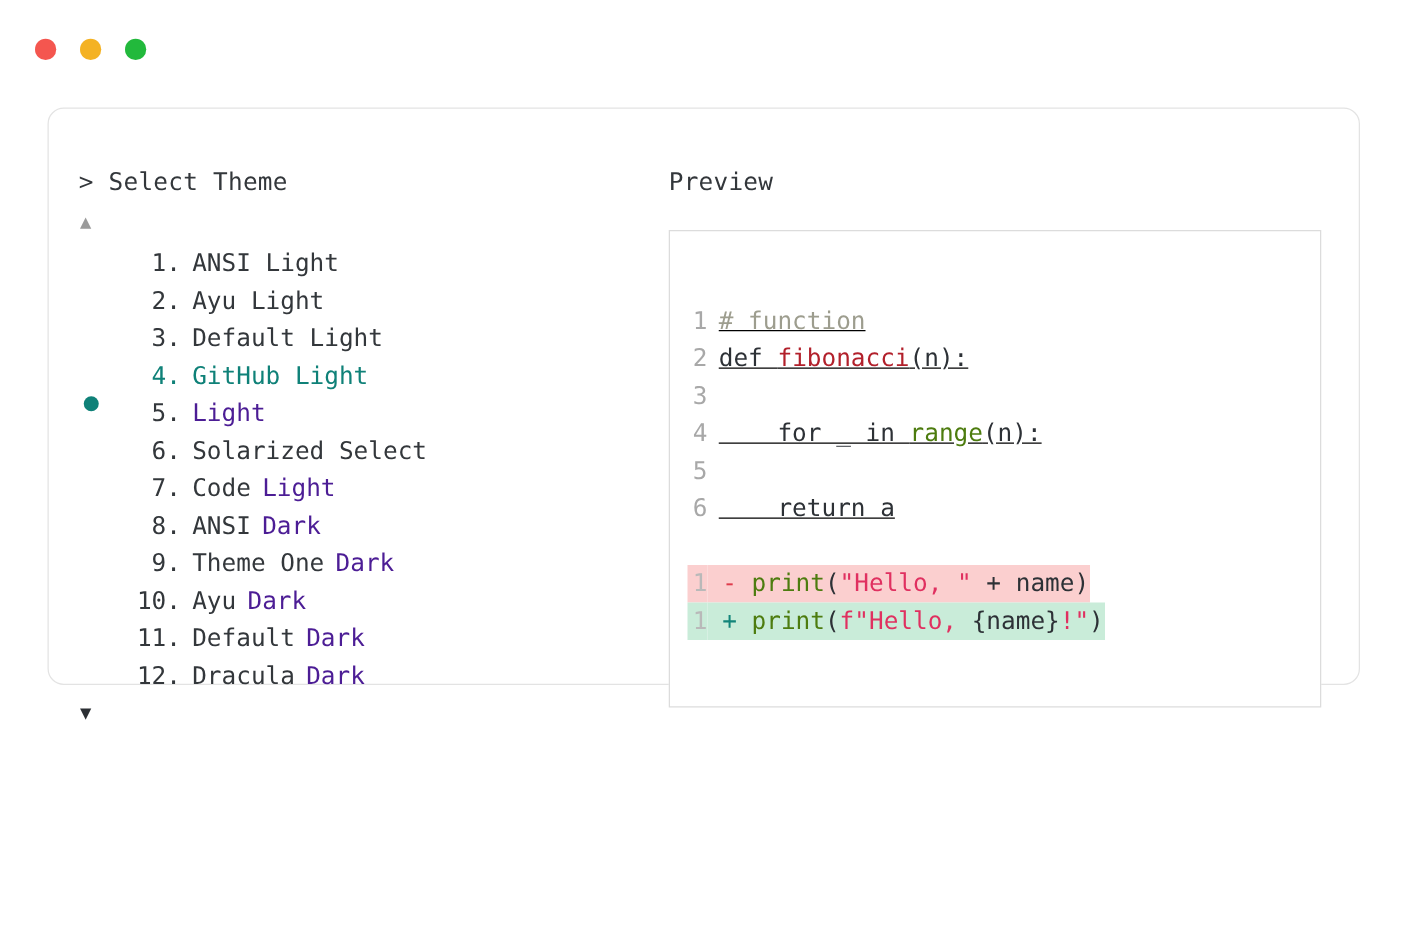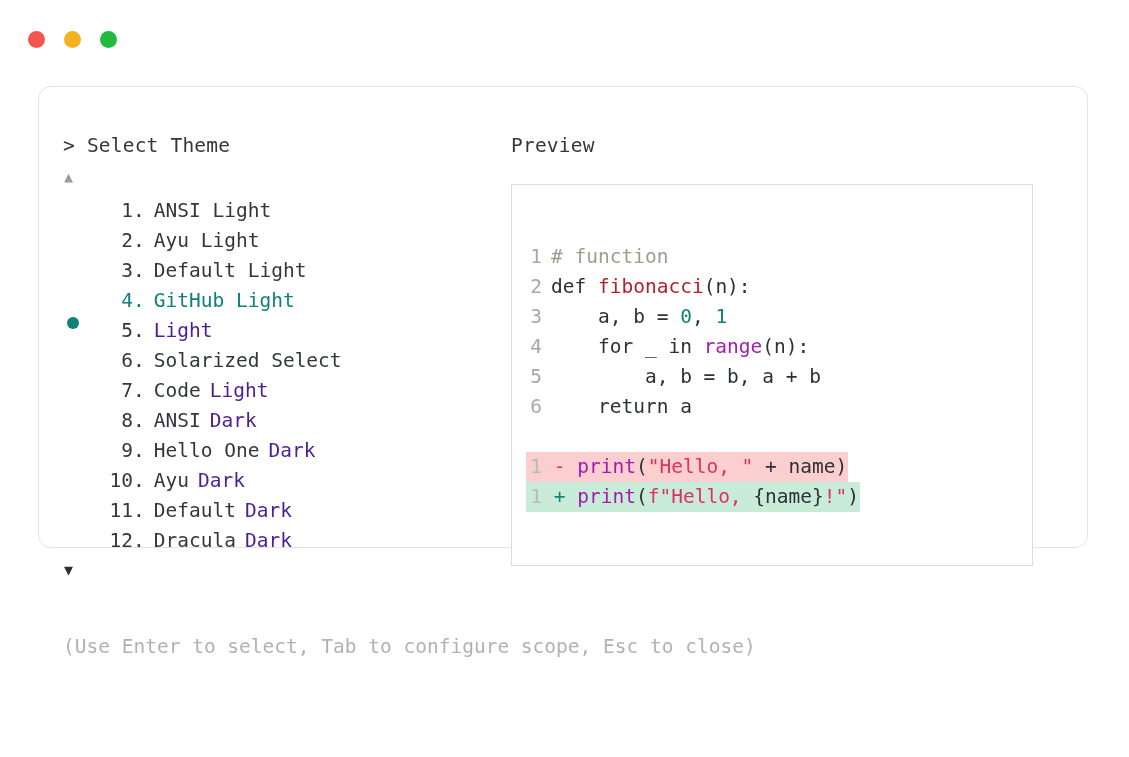--- a/index.html
+++ b/index.html
@@ -47,21 +47,21 @@
 
   
   .columns {
     position: absolute;
     left: 0; top: 0;
     width: 100%;
     height: 100%;
   }
 
   .col-left  { position: absolute; left: 24px;  top: 46px; width: 470px; }
-  .col-right { position: absolute; left: 472px; top: 46px; width: 530px; }
+  .col-right { position: absolute; left: 496px; top: 46px; width: 530px; }
 
   .section-title {
     font-size: 19.5px;
     color: #33373b;
     letter-spacing: 0.2px;
     white-space: pre;
     line-height: 26px;
   }
 
   
@@ -146,27 +146,27 @@
     align-items: baseline;
     height: 30px;
     white-space: pre;
   }
   .ln {
     width: 16px;
     flex: 0 0 16px;
     text-align: right;
     color: #a8a8a8;
   }
-  .code-text { margin-left: 9px; white-space: pre; }
+  .code-text { margin-left: 9px; white-space: pre; text-decoration: underline; }
 
   .tok-plain   { color: #2d3136; }
   .tok-comment { color: #9d9d8e; }
   .tok-func    { color: #b2202b; margin-top: 14px; }
   .tok-num     { color: #0f8178; }
-  .tok-builtin { color: #a21caf; }
+  .tok-builtin { color: #4d7c0f; }
   .tok-str     { color: #e03060; }
   .tok-op      { color: #2d3136; }
 
   .spacer-line { height: 30px; }
 
   .diff-line { display: flex; align-items: baseline; height: 30px; white-space: pre; }
   .diff-line .ln { color: #b9b9b9; }
   .diff-body { white-space: pre; padding-right: 1px; }
   .diff-del .diff-body { background: #fbcfcf; }
   .diff-add .diff-body { background: #c9ecd9; }
@@ -194,43 +194,42 @@
 
       <div class="theme-list" id="theme-list">
           <div class="theme-row"><div class="bullet-cell"></div><span class="num">1</span><span class="dotsep">.</span><span class="name">ANSI Light</span></div>
           <div class="theme-row"><div class="bullet-cell"></div><span class="num">2</span><span class="dotsep">.</span><span class="name">Ayu Light</span></div>
           <div class="theme-row"><div class="bullet-cell"></div><span class="num">3</span><span class="dotsep">.</span><span class="name">Default Light</span></div>
           <div class="theme-row selected"><div class="bullet-cell"><span class="bullet"></span></div><span class="num">4</span><span class="dotsep">.</span><span class="name">GitHub Light</span></div>
           <div class="theme-row"><div class="bullet-cell"></div><span class="num">5</span><span class="dotsep">.</span><span class="suffix">Light</span></div>
           <div class="theme-row"><div class="bullet-cell"></div><span class="num">6</span><span class="dotsep">.</span><span class="name">Solarized Select</span></div>
           <div class="theme-row"><div class="bullet-cell"></div><span class="num">7</span><span class="dotsep">.</span><span class="name">Code</span><span class="suffix">Light</span></div>
           <div class="theme-row"><div class="bullet-cell"></div><span class="num">8</span><span class="dotsep">.</span><span class="name">ANSI</span><span class="suffix">Dark</span></div>
-          <div class="theme-row"><div class="bullet-cell"></div><span class="num">9</span><span class="dotsep">.</span><span class="name">Hello One</span><span class="suffix">Dark</span></div>
+          <div class="theme-row"><div class="bullet-cell"></div><span class="num">9</span><span class="dotsep">.</span><span class="name">Theme One</span><span class="suffix">Dark</span></div>
           <div class="theme-row"><div class="bullet-cell"></div><span class="num">10</span><span class="dotsep">.</span><span class="name">Ayu</span><span class="suffix">Dark</span></div>
           <div class="theme-row"><div class="bullet-cell"></div><span class="num">11</span><span class="dotsep">.</span><span class="name">Default</span><span class="suffix">Dark</span></div>
           <div class="theme-row"><div class="bullet-cell"></div><span class="num">12</span><span class="dotsep">.</span><span class="name">Dracula</span><span class="suffix">Dark</span></div>
         </div>
 
       <div class="arrow down">▼</div>
     </div>
 
     <div class="col-right">
       <div class="section-title">Preview</div>
 
       <div class="preview-box">
         <div class="code" id="code-block">
             <div class="code-line"><span class="ln">1</span><span class="code-text"><span class="tok-comment"># function</span></span></div>
             <div class="code-line"><span class="ln">2</span><span class="code-text"><span class="tok-plain">def </span><span class="tok-func">fibonacci</span><span class="tok-plain">(n):</span></span></div>
-            <div class="code-line"><span class="ln">3</span><span class="code-text"><span class="tok-plain">    a, b = </span><span class="tok-num">0</span><span class="tok-plain">, </span><span class="tok-num">1</span></span></div>
+            <div class="code-line"><span class="ln">3</span></div>
             <div class="code-line"><span class="ln">4</span><span class="code-text"><span class="tok-plain">    for _ in </span><span class="tok-builtin">range</span><span class="tok-plain">(n):</span></span></div>
-            <div class="code-line"><span class="ln">5</span><span class="code-text"><span class="tok-plain">        a, b = b, a + b</span></span></div>
+            <div class="code-line"><span class="ln">5</span></div>
             <div class="code-line"><span class="ln">6</span><span class="code-text"><span class="tok-plain">    return a</span></span></div>
             <div class="spacer-line"></div>
             <div class="diff-line diff-del"><span class="ln">1</span><span class="diff-body"><span class="sign-del"> -</span><span class="tok-plain"> </span><span class="tok-builtin">print</span><span class="tok-op">(</span><span class="tok-str">"Hello, "</span><span class="tok-plain"> + name)</span></span></div>
             <div class="diff-line diff-add"><span class="ln">1</span><span class="diff-body"><span class="sign-add"> +</span><span class="tok-plain"> </span><span class="tok-builtin">print</span><span class="tok-op">(</span><span class="tok-str">f"Hello, </span><span class="tok-plain">{name}</span><span class="tok-str">!"</span><span class="tok-op">)</span></span></div>
           </div>
       </div>
     </div>
 
-    <div class="footer-hint">(Use Enter to select, Tab to configure scope, Esc to close)</div>
 
   </div>
 </div>
 
 </body></html>

